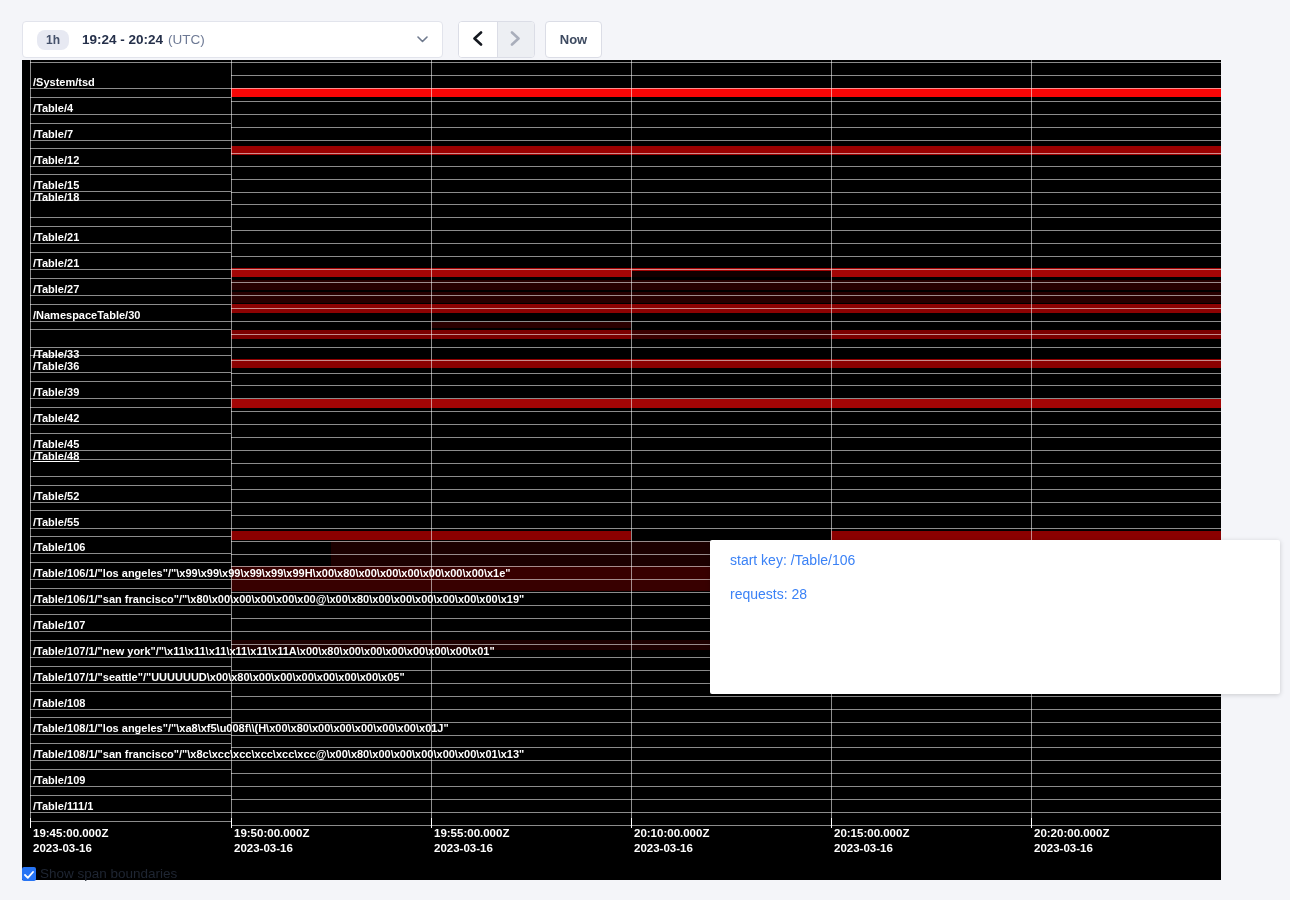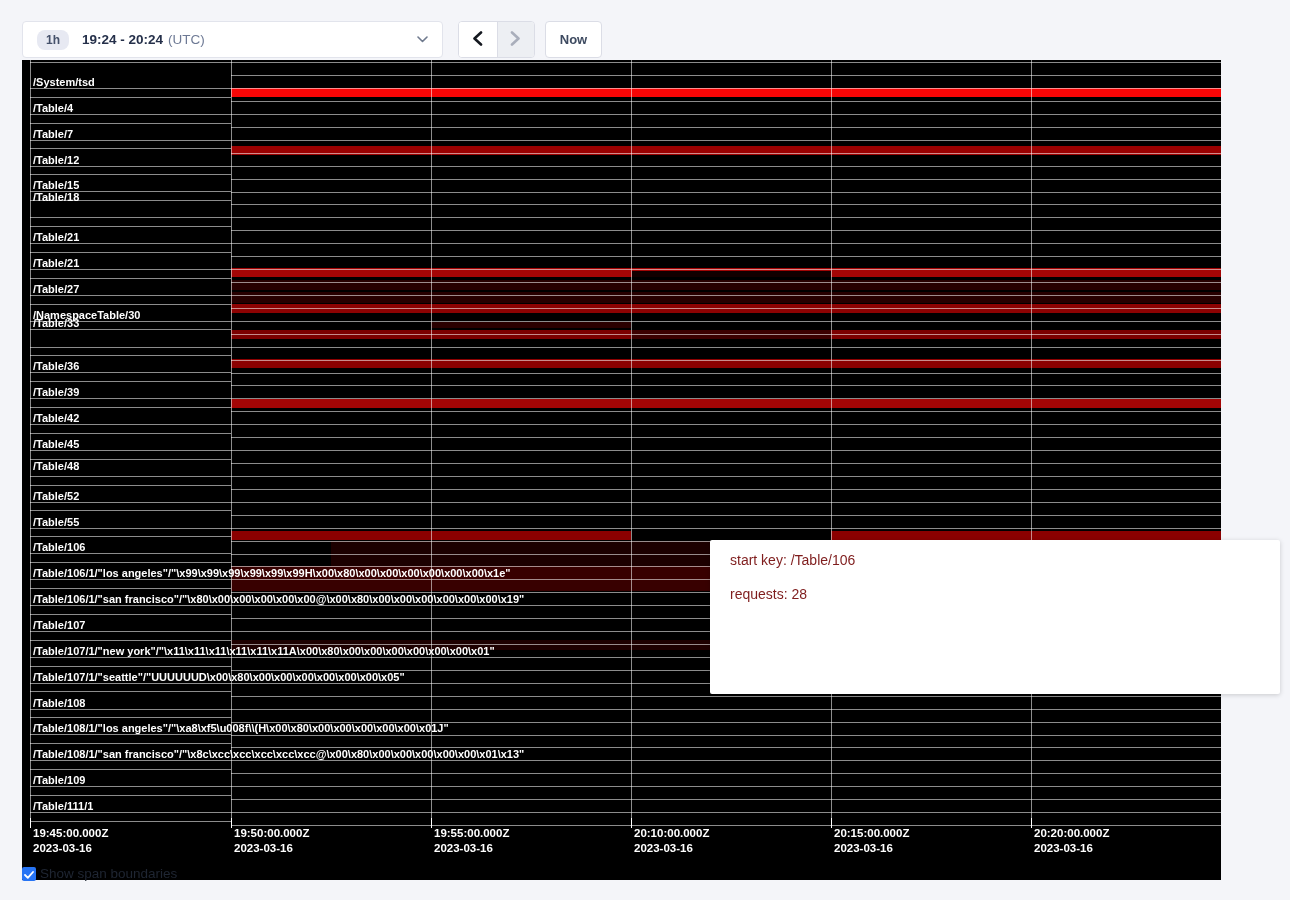--- a/index.html
+++ b/index.html
@@ -49,21 +49,21 @@
   }
   .axis-label{ position:absolute; color:#fff; font-size:11.5px; font-weight:700; line-height:13px; white-space:nowrap; }
   .axis-date{ margin-top:2px; }
 
   
   .tooltip{
     position:absolute; left:710px; top:540px; width:570px; height:154px;
     background:#fff; border-radius:2px; box-shadow:0 1px 5px rgba(0,0,0,0.18);
     padding:13px 20px; z-index:5;
   }
-  .tooltip .tip-line{ font-size:14px; color:#7f1d1d; line-height:14px; margin-bottom:20px; white-space:nowrap; }
+  .tooltip .tip-line{ font-size:14px; color:#3b82f6; line-height:14px; margin-bottom:20px; white-space:nowrap; }
 
   
   .footer-row{ position:absolute; left:22px; top:866px; display:flex; align-items:center; }
   .checkbox{
     width:14px; height:14px; background:#2774f4; border-radius:2px;
     display:flex; align-items:center; justify-content:center; cursor:pointer; flex:0 0 auto;
   }
   .checkbox-label{ margin-left:4px; font-size:13.5px; color:#1f2633; cursor:pointer; }
 </style>
 </head>
@@ -245,26 +245,26 @@
     <div class="row-label" style="top: 17px;">/System/tsd</div>
     <div class="row-label" style="top: 42.9px;">/Table/4</div>
     <div class="row-label" style="top: 68.7px;">/Table/7</div>
     <div class="row-label" style="top: 94.6px;">/Table/12</div>
     <div class="row-label" style="top: 120.4px;">/Table/15</div>
     <div class="row-label" style="top: 132px;">/Table/18</div>
     <div class="row-label" style="top: 172.1px;">/Table/21</div>
     <div class="row-label" style="top: 198px;">/Table/21</div>
     <div class="row-label" style="top: 223.9px;">/Table/27</div>
     <div class="row-label" style="top: 249.7px;">/NamespaceTable/30</div>
-    <div class="row-label" style="top: 258px;">/Table/33</div>
+    <div class="row-label" style="top: 289px;">/Table/33</div>
     <div class="row-label" style="top: 301.4px;">/Table/36</div>
     <div class="row-label" style="top: 327.3px;">/Table/39</div>
     <div class="row-label" style="top: 353.1px;">/Table/42</div>
     <div class="row-label" style="top: 379px;">/Table/45</div>
-    <div class="row-label" style="top: 401px;">/Table/48</div>
+    <div class="row-label" style="top: 391px; text-decoration: underline;">/Table/48</div>
     <div class="row-label" style="top: 430.7px;">/Table/52</div>
     <div class="row-label" style="top: 456.6px;">/Table/55</div>
     <div class="row-label" style="top: 482.4px;">/Table/106</div>
     <div class="row-label" style="top: 508.3px;">/Table/106/1/"los angeles"/"\x99\x99\x99\x99\x99\x99H\x00\x80\x00\x00\x00\x00\x00\x00\x1e"</div>
     <div class="row-label" style="top: 534.1px;">/Table/106/1/"san francisco"/"\x80\x00\x00\x00\x00\x00@\x00\x80\x00\x00\x00\x00\x00\x00\x19"</div>
     <div class="row-label" style="top: 560px; text-align: center;">/Table/107</div>
     <div class="row-label" style="top: 585.9px;">/Table/107/1/"new york"/"\x11\x11\x11\x11\x11\x11A\x00\x80\x00\x00\x00\x00\x00\x00\x01"</div>
     <div class="row-label" style="top: 611.7px;">/Table/107/1/"seattle"/"UUUUUUD\x00\x80\x00\x00\x00\x00\x00\x00\x05"</div>
     <div class="row-label" style="top: 637.6px;">/Table/108</div>
     <div class="row-label" style="top: 663.4px;">/Table/108/1/"los angeles"/"\xa8\xf5\u008f\\(H\x00\x80\x00\x00\x00\x00\x00\x01J"</div>

